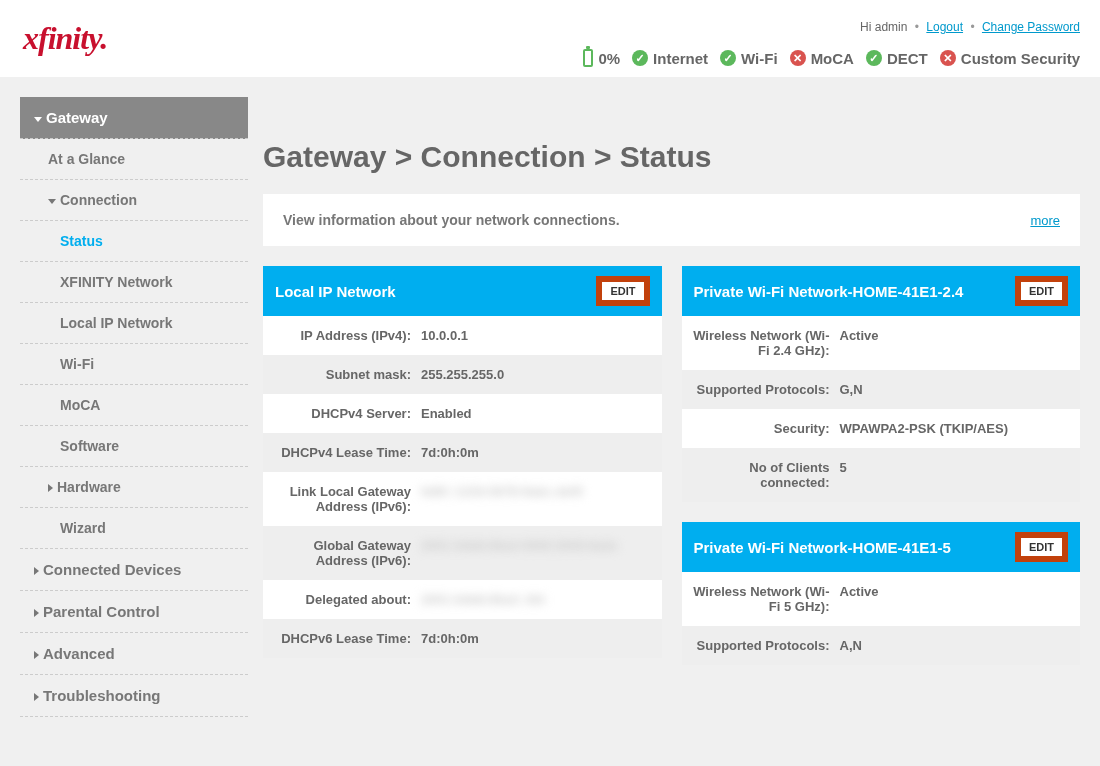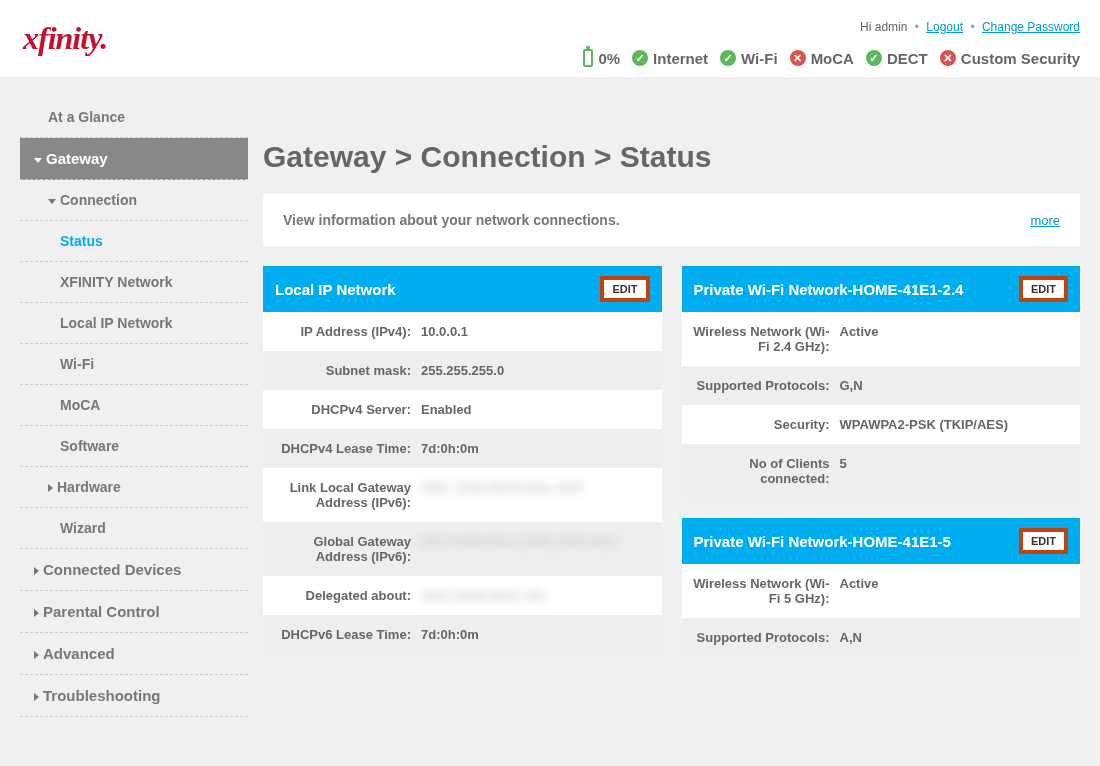--- a/index.html
+++ b/index.html
@@ -27,21 +27,21 @@
 .nav-item .caret { display: inline-block; width: 0; height: 0; border-top: 5px solid currentColor; border-left: 4px solid transparent; border-right: 4px solid transparent; vertical-align: middle; margin-right: 4px; }
 .nav-item .caret-r { display: inline-block; width: 0; height: 0; border-left: 5px solid currentColor; border-top: 4px solid transparent; border-bottom: 4px solid transparent; vertical-align: middle; margin-right: 4px; }
 .content { flex: 1; margin-top: 43px; }
 .page-title { font-size: 30px; font-weight: bold; color: #666; margin-bottom: 20px; }
 .info-box { background: #fff; padding: 18px 20px; display: flex; justify-content: space-between; align-items: flex-end; margin-bottom: 20px; font-weight: bold; color: #777; }
 .info-box a { color: #0099cc; text-decoration: underline; font-weight: normal; font-size: 13px; }
 .panels-wrap { display: flex; gap: 20px; }
 .panel-col { flex: 1; display: flex; flex-direction: column; gap: 20px; }
 .panel { background: #fff; }
 .panel-header { background: #00aeef; color: #fff; font-weight: bold; padding: 10px 12px; display: flex; justify-content: space-between; align-items: center; font-size: 15px; }
-.edit-btn { background: #fff; color: #333; border: 4px solid #c2410c; font-size: 11px; font-weight: bold; padding: 3px 8px; cursor: pointer; }
+.edit-btn { background: #fff; color: #333; border: 6px solid #c2410c; font-size: 11px; font-weight: bold; padding: 3px 8px; cursor: pointer; }
 .row { display: flex; align-items: flex-start; padding: 12px 8px; gap: 10px; }
 .row.alt { background: #eee; }
 .row-label { width: 140px; text-align: right; font-weight: bold; color: #666; font-size: 13px; flex-shrink: 0; }
 .row-value { font-weight: bold; color: #666; font-size: 13px; }
 .blur { filter: blur(5px); color: #ccc; }
 </style>
 </head>
 <body>
 
 <div class="header">
@@ -78,22 +78,22 @@
         <div class="status-item">
           <span class="x-icon">✕</span>
           <span>Custom Security</span>
         </div>
       </div>
   </div>
 </div>
 
 <div class="main">
   <div class="sidebar" id="sidebar">
+      <div class="nav-item selected"><span class="caret"></span><span>Gateway</span></div>
       <div class="nav-item sub"><span>At a Glance</span></div>
-      <div class="nav-item selected"><span class="caret"></span><span>Gateway</span></div>
       <div class="nav-item sub"><span class="caret"></span><span>Connection</span></div>
       <div class="nav-item sub2 active"><span>Status</span></div>
       <div class="nav-item sub2"><span>XFINITY Network</span></div>
       <div class="nav-item sub2"><span>Local IP Network</span></div>
       <div class="nav-item sub2"><span>Wi-Fi</span></div>
       <div class="nav-item sub2"><span>MoCA</span></div>
       <div class="nav-item sub2"><span>Software</span></div>
       <div class="nav-item sub"><span class="caret-r"></span><span>Hardware</span></div>
       <div class="nav-item sub2"><span>Wizard</span></div>
       <div class="nav-item"><span class="caret-r"></span><span>Connected Devices</span></div>

